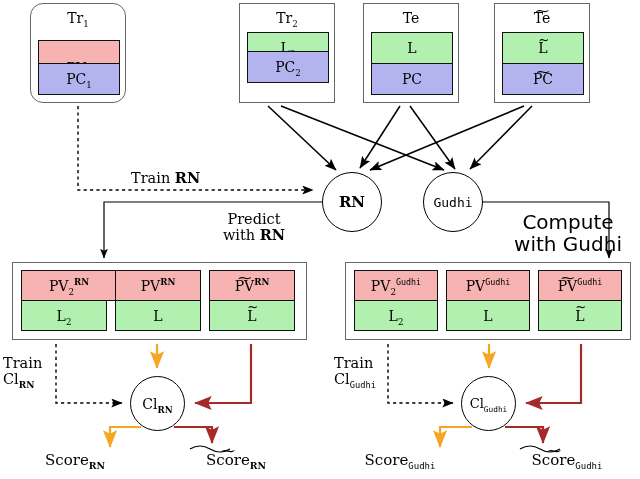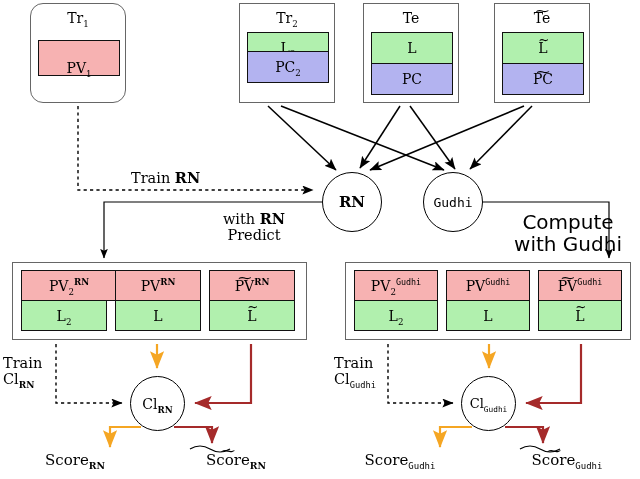--- a/index.html
+++ b/index.html
@@ -42,20 +42,23 @@
 
 <div id="stage">
 
   <div class="obox" style="left:30px;top:3px;width:96px;height:100px;border-radius:13px;">
     <div class="boxtitle" style="top:7px;">
       <span>Tr</span><sub class="s">1</sub>
     </div>
     <div class="cell pink" style="left:7px;top:36px;width:82px;height:36px;align-items:flex-end;">
       <span class="lbl"><span>PV</span><sub class="s">1</sub></span>
     </div>
+    <div class="cell blue" style="left:7px;top:59px;width:82px;height:32px;">
+      <span class="lbl"><span>PC</span><sub class="s">1</sub></span>
+    </div>
   </div>
 
   <div class="obox" style="left:239px;top:3px;width:96px;height:100px;">
     <div class="boxtitle" style="top:7px;">
       <span>Tr</span><sub class="s">2</sub>
     </div>
     <div class="cell green" style="left:7px;top:28px;width:82px;height:32px;">
       <span class="lbl"><span>L</span><sub class="s">2</sub></span>
     </div>
     <div class="cell blue" style="left:7px;top:47px;width:82px;height:32px;">
@@ -145,22 +148,22 @@
   <div class="circ" style="left:461px;top:376px;width:55px;height:55px;">
     <span class="lbl" style="font-size:13px;"><span>Cl</span><sub class="ms">Gudhi</sub></span>
   </div>
 
   <div class="ftext" style="left:131px;top:170px;">
     <span>Train</span>
     <span class="bold">RN</span>
   </div>
 
   <div class="ftext c" style="left:194px;top:211px;width:120px;">
+    <div>Predict</div>
     <div><span>with</span> <span class="bold">RN</span></div>
-    <div>Predict</div>
   </div>
 
   <div class="ftext c sans" style="left:505px;top:211px;width:126px;font-size:20px;">
     <div>Compute</div>
     <div><span>with</span> <span>Gudhi</span></div>
   </div>
 
   <div class="ftext" style="left:3px;top:355px;">
     <div>Train</div>
     <div><span>Cl</span><sub class="bs">RN</sub></div>

